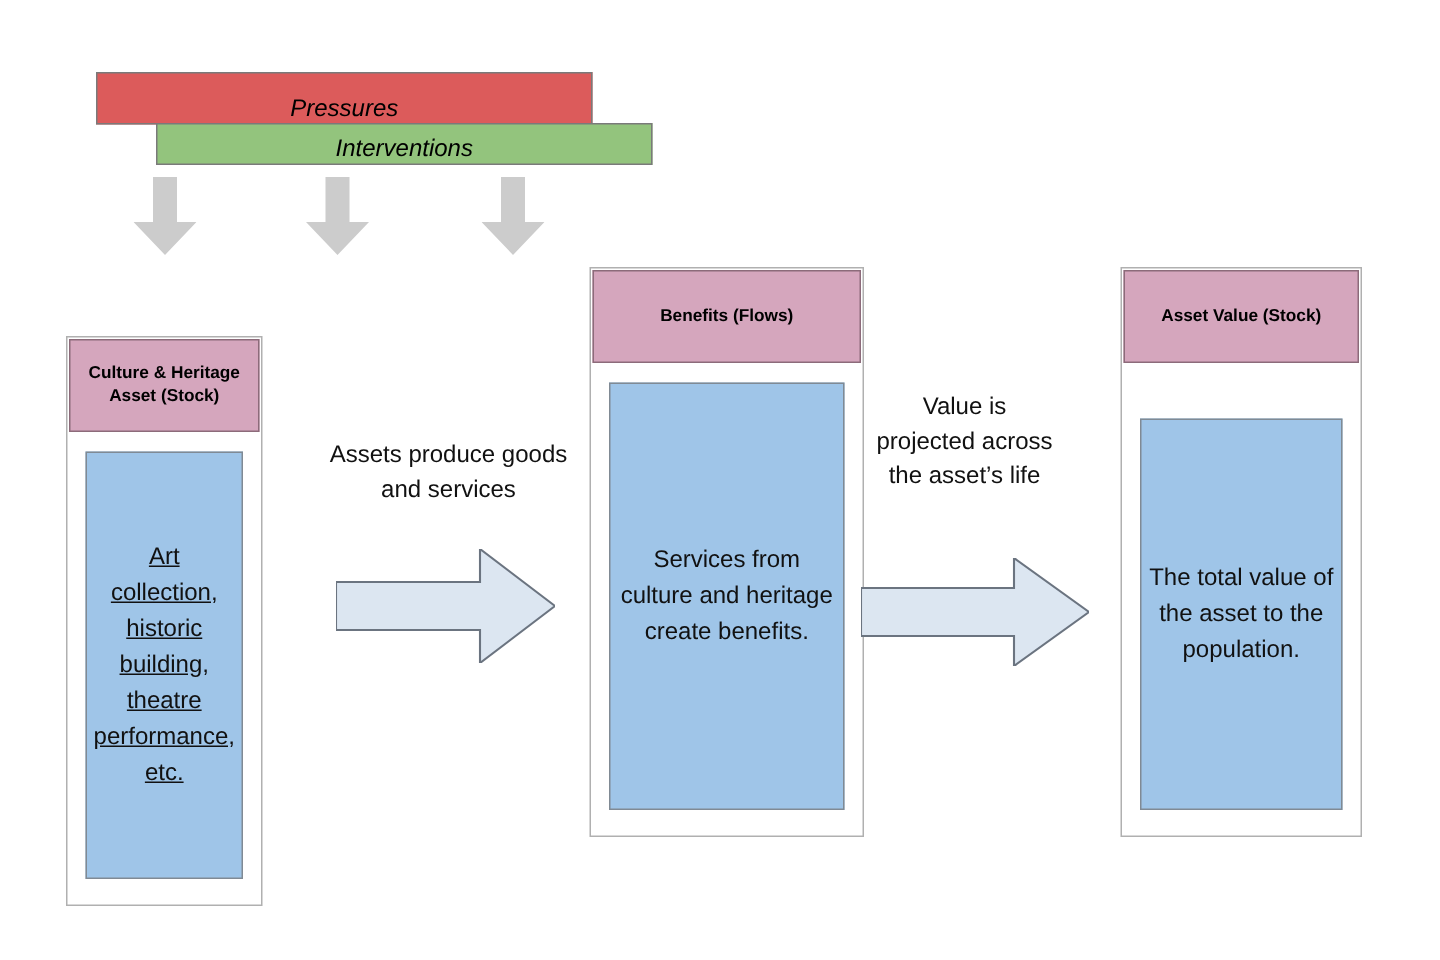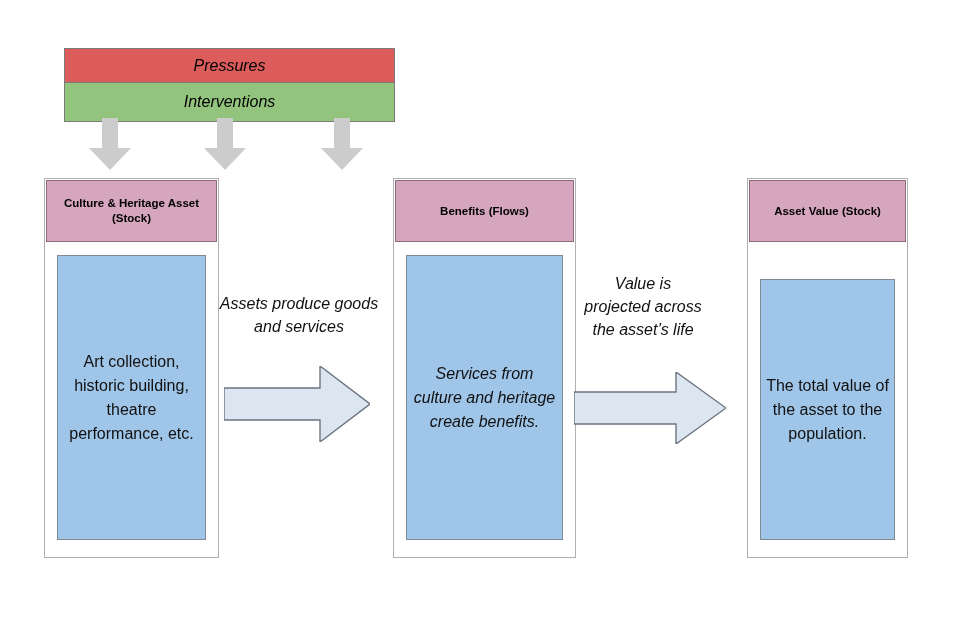--- a/index.html
+++ b/index.html
@@ -7,72 +7,72 @@
     width:960px;height:640px;background:#ffffff;
     font-family:"Liberation Sans", sans-serif;
     color:#111111;overflow:hidden;position:relative;
   }
   .stage{position:absolute;left:0;top:0;width:960px;height:640px;}
 
   
   .banner{
     position:absolute;left:64px;width:331px;
     box-sizing:border-box;border:1px solid #7a7a7a;
-    display:flex;align-items:center;justify-content:center;
+    display:flex;align-items:flex-end;justify-content:center;
     font-style:italic;font-size:16px;color:#000;
   }
   .banner-pressures{top:48px;height:35px;background:#DC5B5B;}
-  .banner-interventions{top:82px;height:40px;background:#93C47D;}
+  .banner-interventions{top:82px;height:28px;background:#93C47D;margin-left:40px;}
 
   
   .down-arrow{position:absolute;width:42px;height:52px;}
   .down-arrow svg{display:block;width:42px;height:52px;}
   .da1{left:89px;top:118px;}
   .da2{left:204px;top:118px;}
   .da3{left:321px;top:118px;}
 
   
   .column{
     position:absolute;top:178px;
     box-sizing:border-box;background:#ffffff;
     border:1px solid #b0b0b0;
   }
-  .col1{left:44px;width:175px;height:380px;}
+  .col1{left:44px;width:131px;height:380px;margin-top:46px;}
   .col2{left:393px;width:183px;height:380px;}
   .col3{left:747px;width:161px;height:380px;}
 
   .col-header{
     position:absolute;left:1px;right:1px;top:1px;height:62px;
     background:#D5A6BD;border:1px solid #8c6b7a;
     box-sizing:border-box;
     display:flex;align-items:center;justify-content:center;
     text-align:center;font-weight:bold;font-size:11.5px;
     line-height:15px;color:#000;
   }
   .col-body{
     position:absolute;left:12px;right:12px;top:76px;bottom:17px;
     background:#9FC5E8;border:1px solid #808a94;
     box-sizing:border-box;
     display:flex;align-items:center;justify-content:center;
     text-align:center;font-size:16px;line-height:24px;color:#111;
     padding:0 4px;
   }
-  .col1 .col-body{align-items:center;}
-  .col2 .col-body{align-items:center;font-style:italic;}
+  .col1 .col-body{align-items:center;text-decoration:underline;}
+  .col2 .col-body{align-items:center;}
   .col3 .col-body{align-items:center;margin-top:24px;}
   .conn-label{
     position:absolute;text-align:center;font-size:16px;
     line-height:23px;color:#111;
   }
   .block-arrow{position:absolute;}
   .block-arrow svg{display:block;}
 
-  .conn1-label{left:214px;top:292px;width:170px;font-style:italic;}
+  .conn1-label{left:214px;top:292px;width:170px;}
   .conn1-arrow{left:224px;top:366px;}
-  .conn2-label{left:584px;top:272px;width:118px;font-style:italic;}
+  .conn2-label{left:584px;top:260px;width:118px;}
   .conn2-arrow{left:574px;top:372px;}
 </style>
 </head>
 <body>
 
 <div class="stage">
 
   <div class="banner banner-pressures">
     <span>Pressures</span>
   </div>

